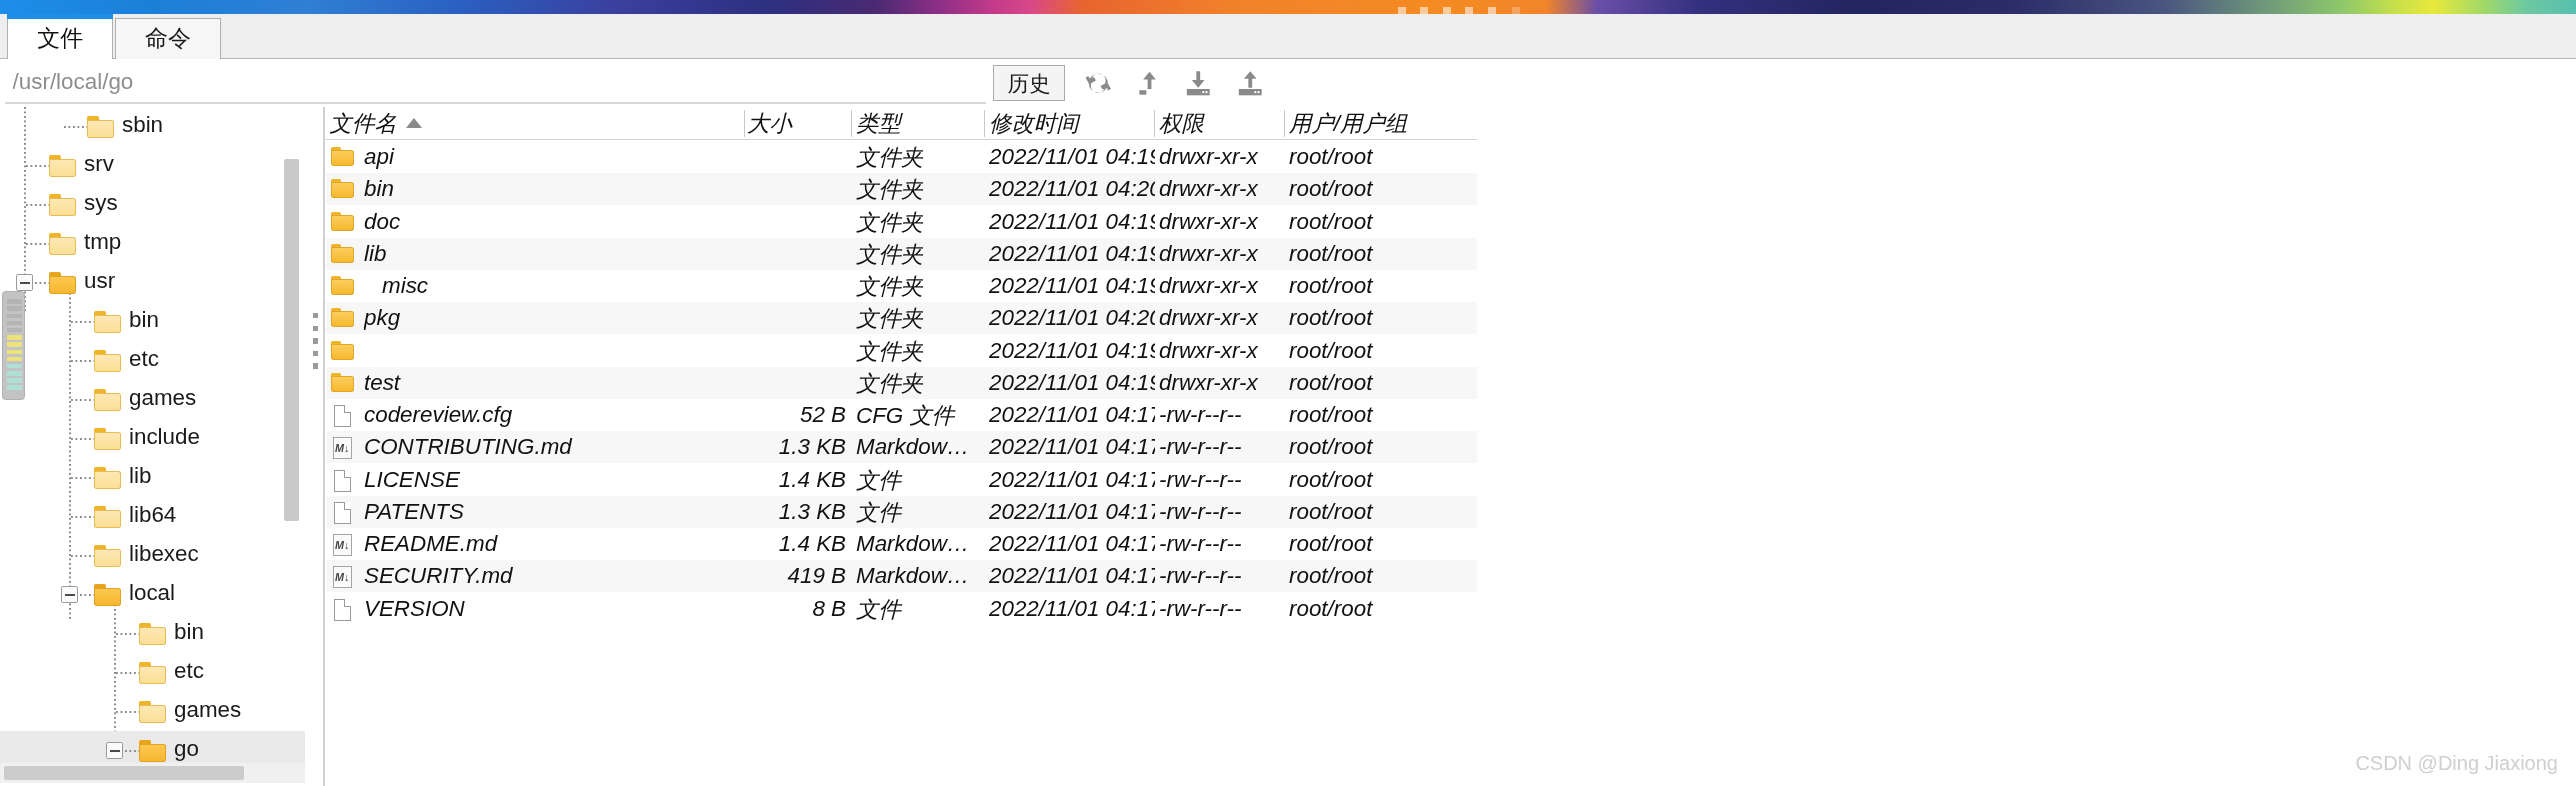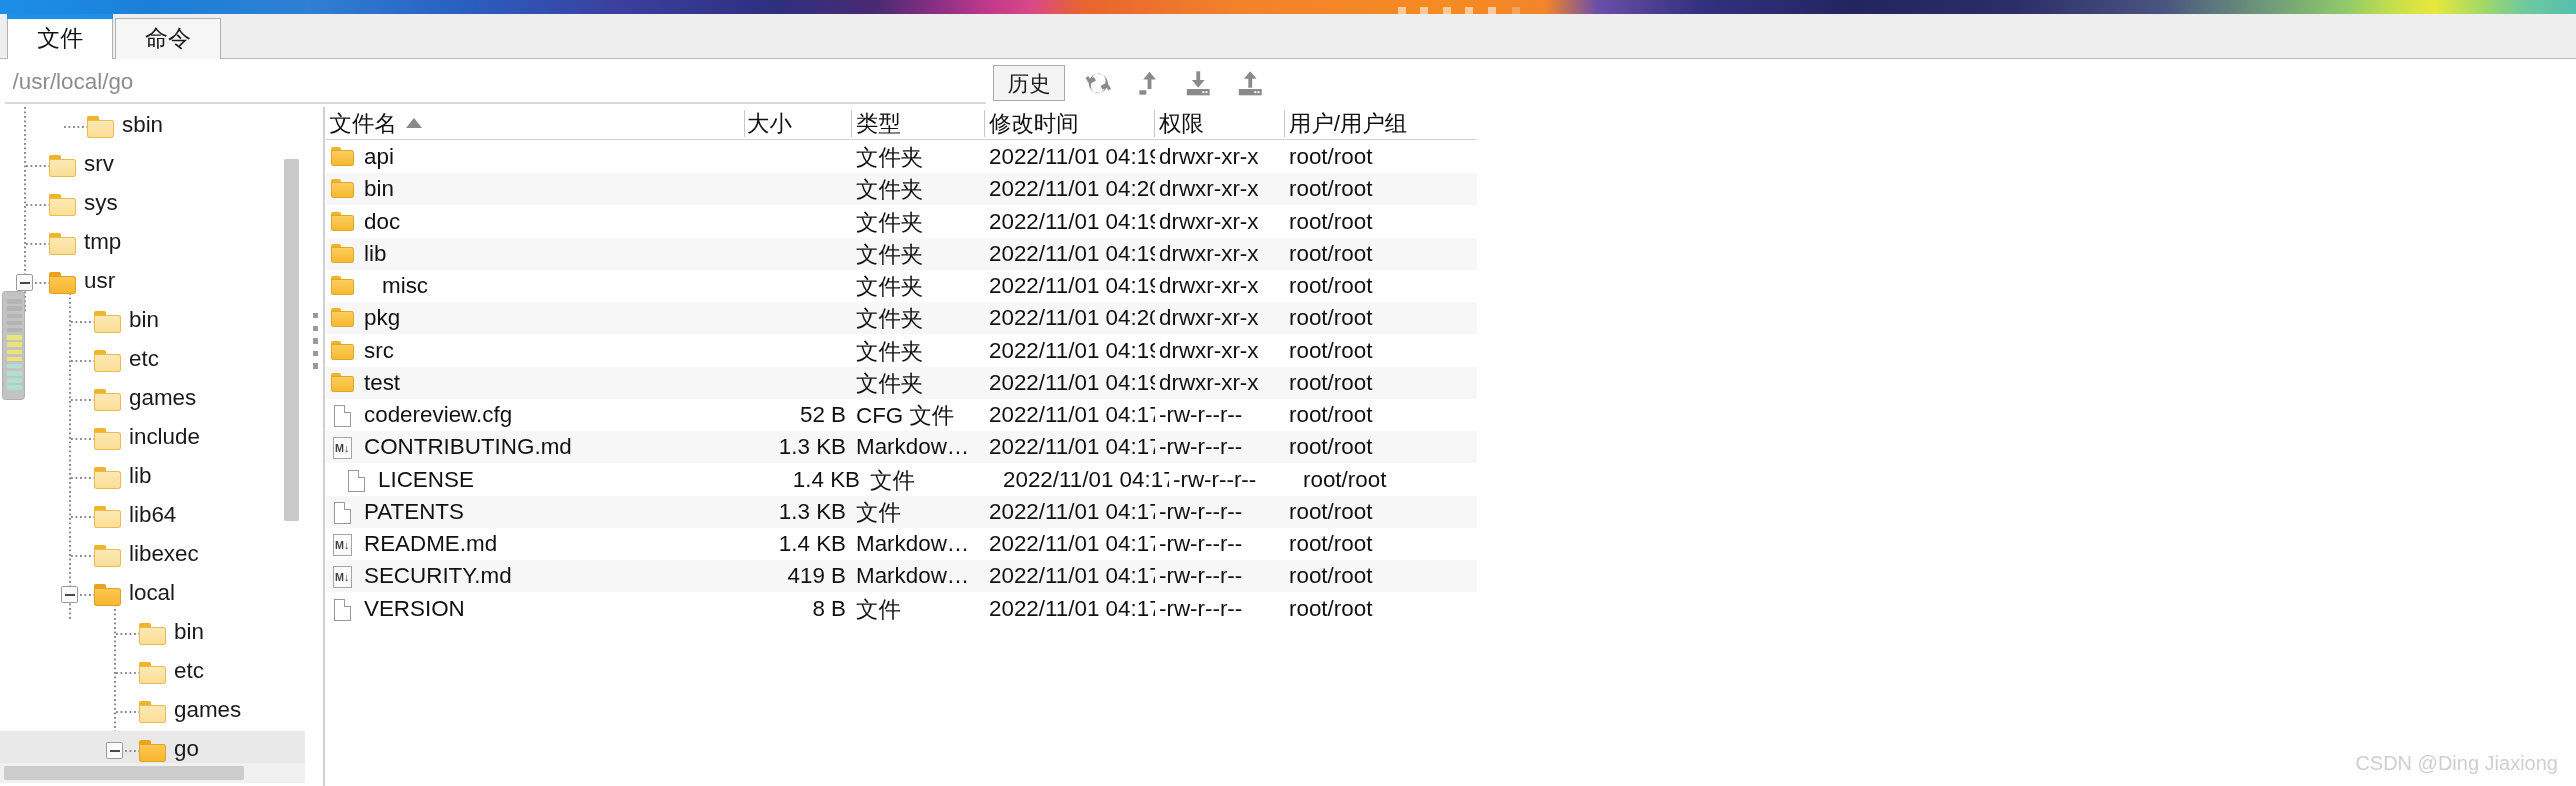--- a/index.html
+++ b/index.html
@@ -169,20 +169,21 @@
     background: #ffffff;
   }
   .splitter .grip { position: absolute; left: 8px; top: 206px; width: 5.4px; }
   .splitter .grip i { display: block; width: 5.4px; height: 5.4px; background: #9a9a9a; margin-bottom: 7.2px; }
   .splitter .rule { position: absolute; left: 18px; top: 0; bottom: 0; width: 1.8px; background: #d0d0d0; }
 
   
   .list-panel {
     position: absolute; left: 326px; top: 0; right: 0; height: 680px;
     background: #ffffff;
+    font-style: italic;
   }
   .list-header {
     position: absolute; left: 0; top: 0; width: 1151px; height: 33px;
     border-bottom: 0.9px solid #d2d2d2; background: #ffffff;
   }
   .hcell {
     position: absolute; top: 1.8px; height: 29px;
     font-size: 22.4px; color: #111; display: flex; align-items: center;
     cursor: default; user-select: none;
   }
@@ -586,21 +587,20 @@
             <div class="fcell" style="left: 530px; width: 125px;">文件夹</div>
             <div class="fcell" style="left: 663px; width: 166px;">2022/11/01 04:20</div>
             <div class="fcell" style="left: 833px; width: 125px;">drwxr-xr-x</div>
             <div class="fcell" style="left: 963px; width: 184px;">root/root</div>
           </div>
           <div class="frow" style="top: 228px;">
             <div class="ficon folder">
               <span class="t"></span>
               <span class="b"></span>
             </div>
-            <div class="fcell" style="left: 38px; width: 378px;">src</div>
             <div class="fcell num" style="left: 421px; width: 99px;"></div>
             <div class="fcell" style="left: 530px; width: 125px;">文件夹</div>
             <div class="fcell" style="left: 663px; width: 166px;">2022/11/01 04:19</div>
             <div class="fcell" style="left: 833px; width: 125px;">drwxr-xr-x</div>
             <div class="fcell" style="left: 963px; width: 184px;">root/root</div>
           </div>
           <div class="frow odd" style="top: 260px;">
             <div class="ficon folder">
               <span class="t"></span>
               <span class="b"></span>
@@ -628,21 +628,21 @@
               <span class="p"></span>
               <span class="m">M↓</span>
             </div>
             <div class="fcell" style="left: 38px; width: 378px;">CONTRIBUTING.md</div>
             <div class="fcell num" style="left: 421px; width: 99px;">1.3 KB</div>
             <div class="fcell" style="left: 530px; width: 125px;">Markdow…</div>
             <div class="fcell" style="left: 663px; width: 166px;">2022/11/01 04:17</div>
             <div class="fcell" style="left: 833px; width: 125px;">-rw-r--r--</div>
             <div class="fcell" style="left: 963px; width: 184px;">root/root</div>
           </div>
-          <div class="frow" style="top: 357px; margin-left: 14px;">
+          <div class="frow" style="top: 357px;">
             <div class="ficon doc">
               <span class="p"></span>
             </div>
             <div class="fcell" style="left: 38px; width: 378px;">LICENSE</div>
             <div class="fcell num" style="left: 421px; width: 99px;">1.4 KB</div>
             <div class="fcell" style="left: 530px; width: 125px;">文件</div>
             <div class="fcell" style="left: 663px; width: 166px;">2022/11/01 04:17</div>
             <div class="fcell" style="left: 833px; width: 125px;">-rw-r--r--</div>
             <div class="fcell" style="left: 963px; width: 184px;">root/root</div>
           </div>

